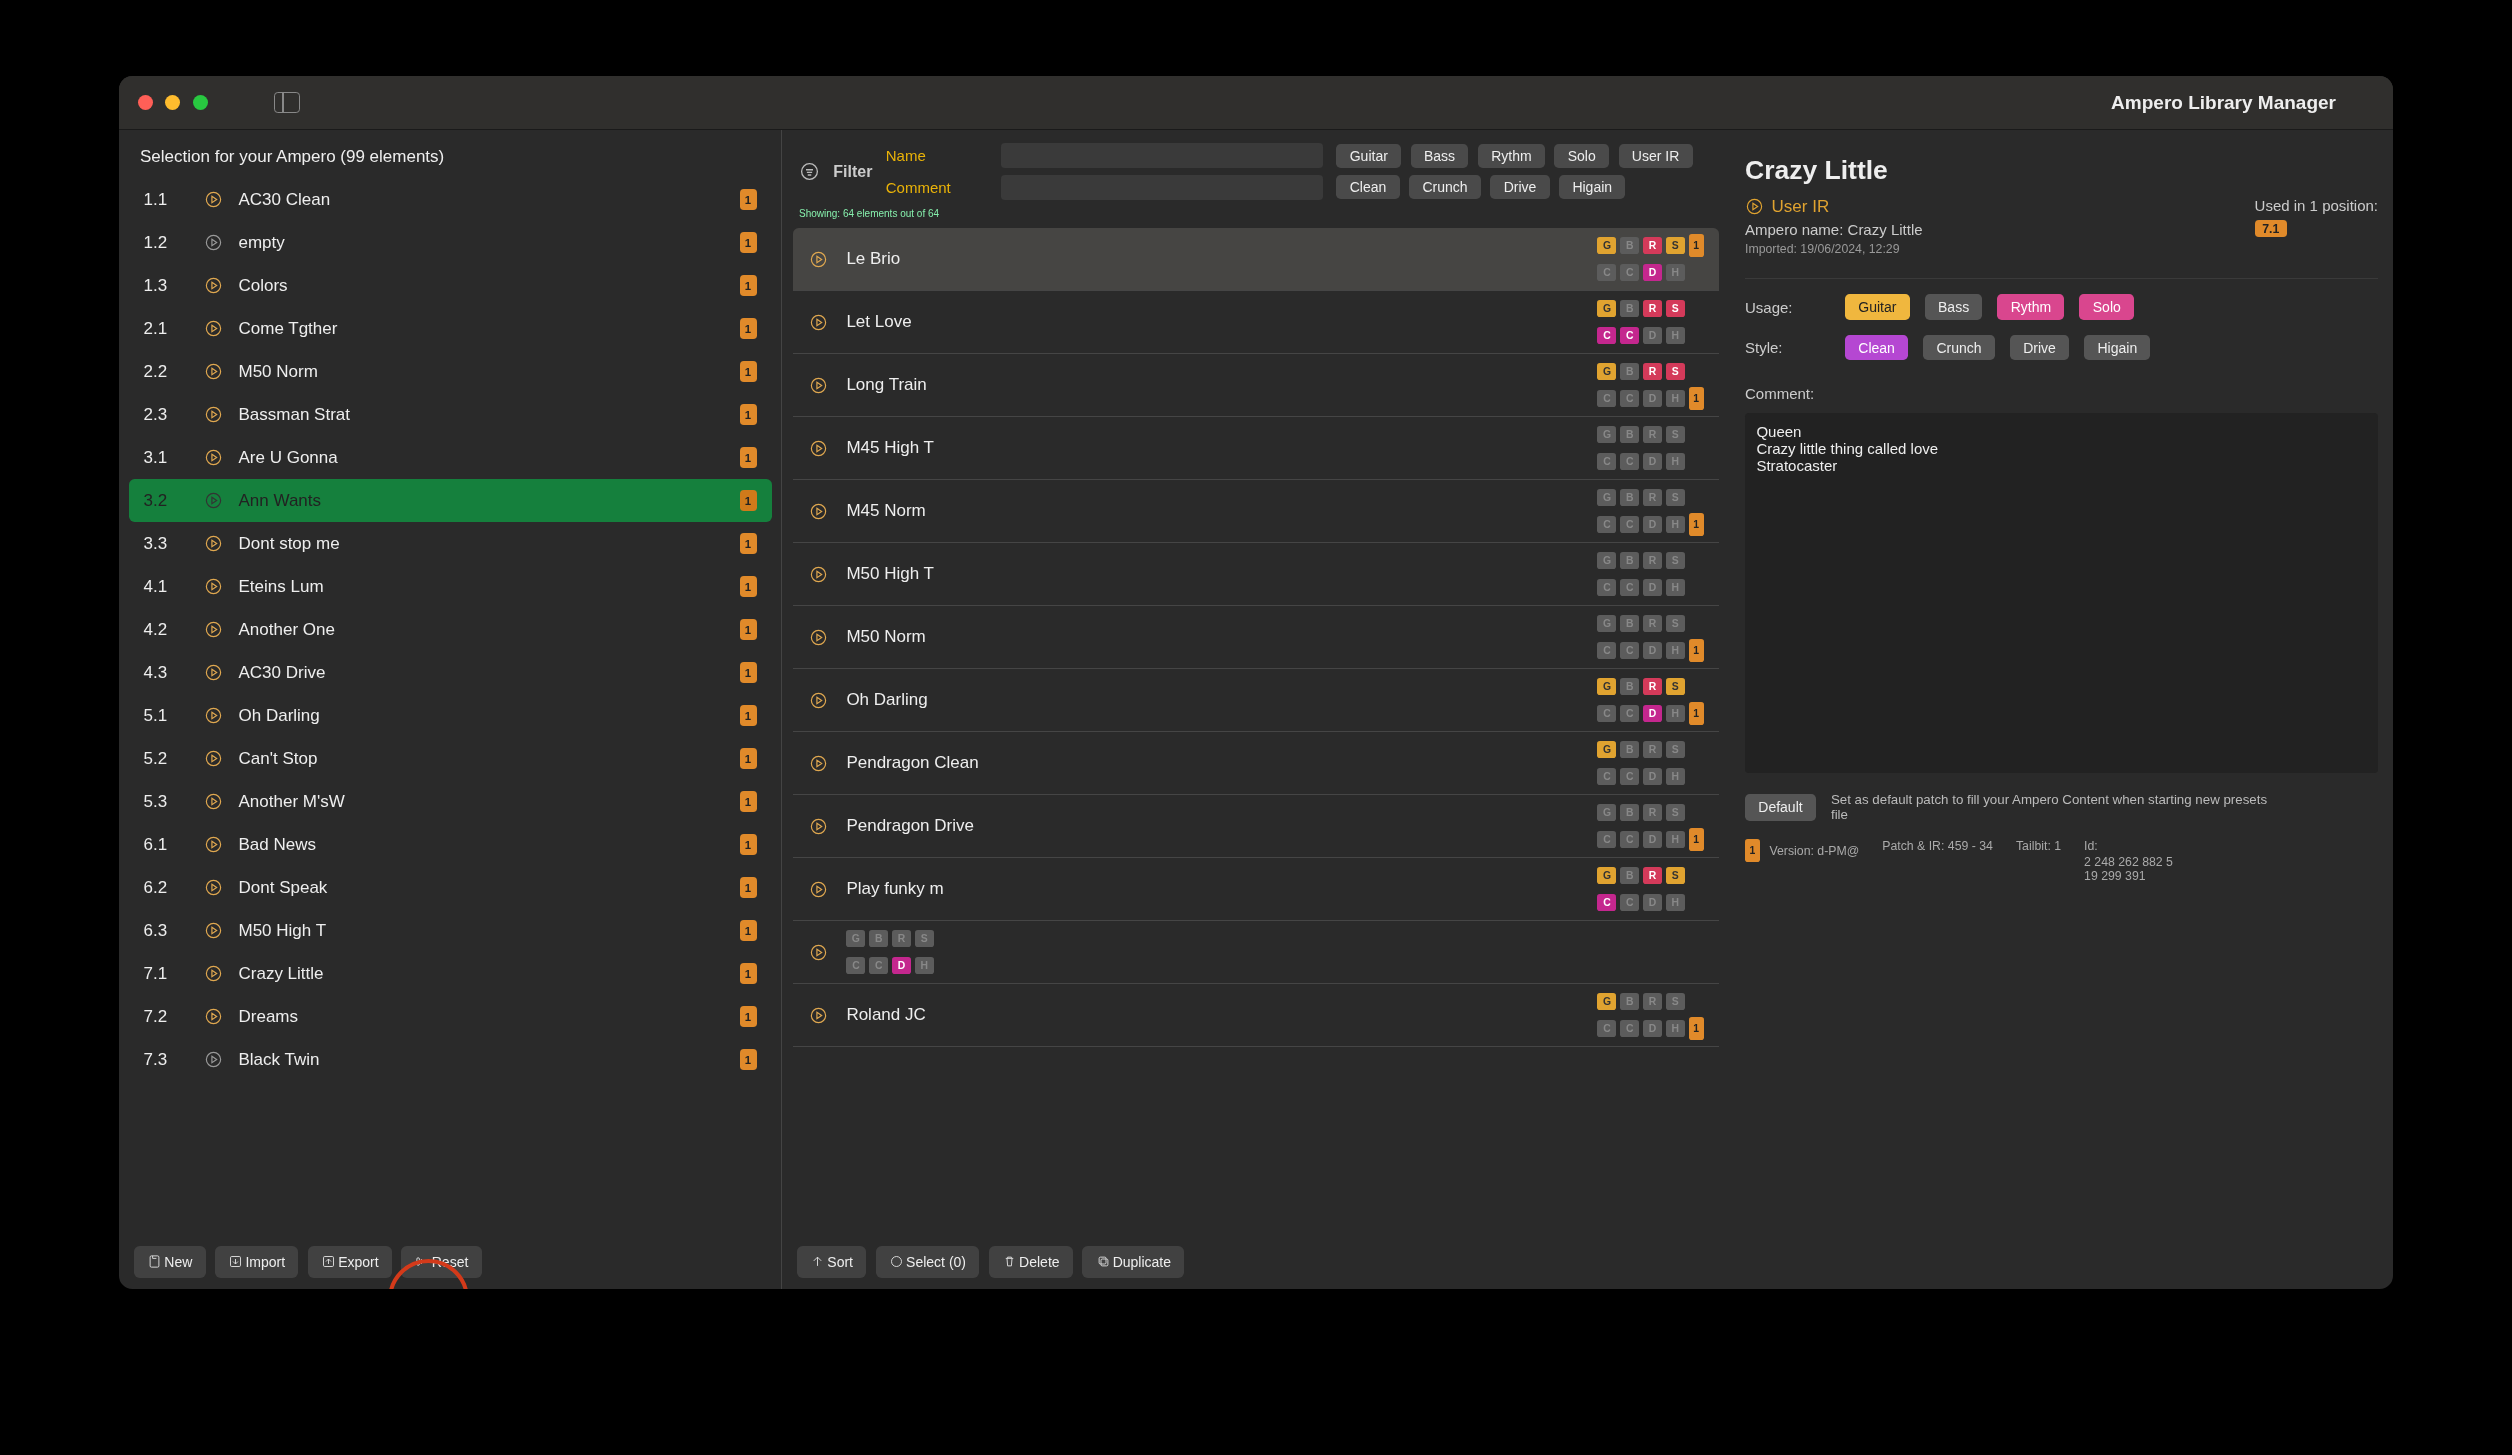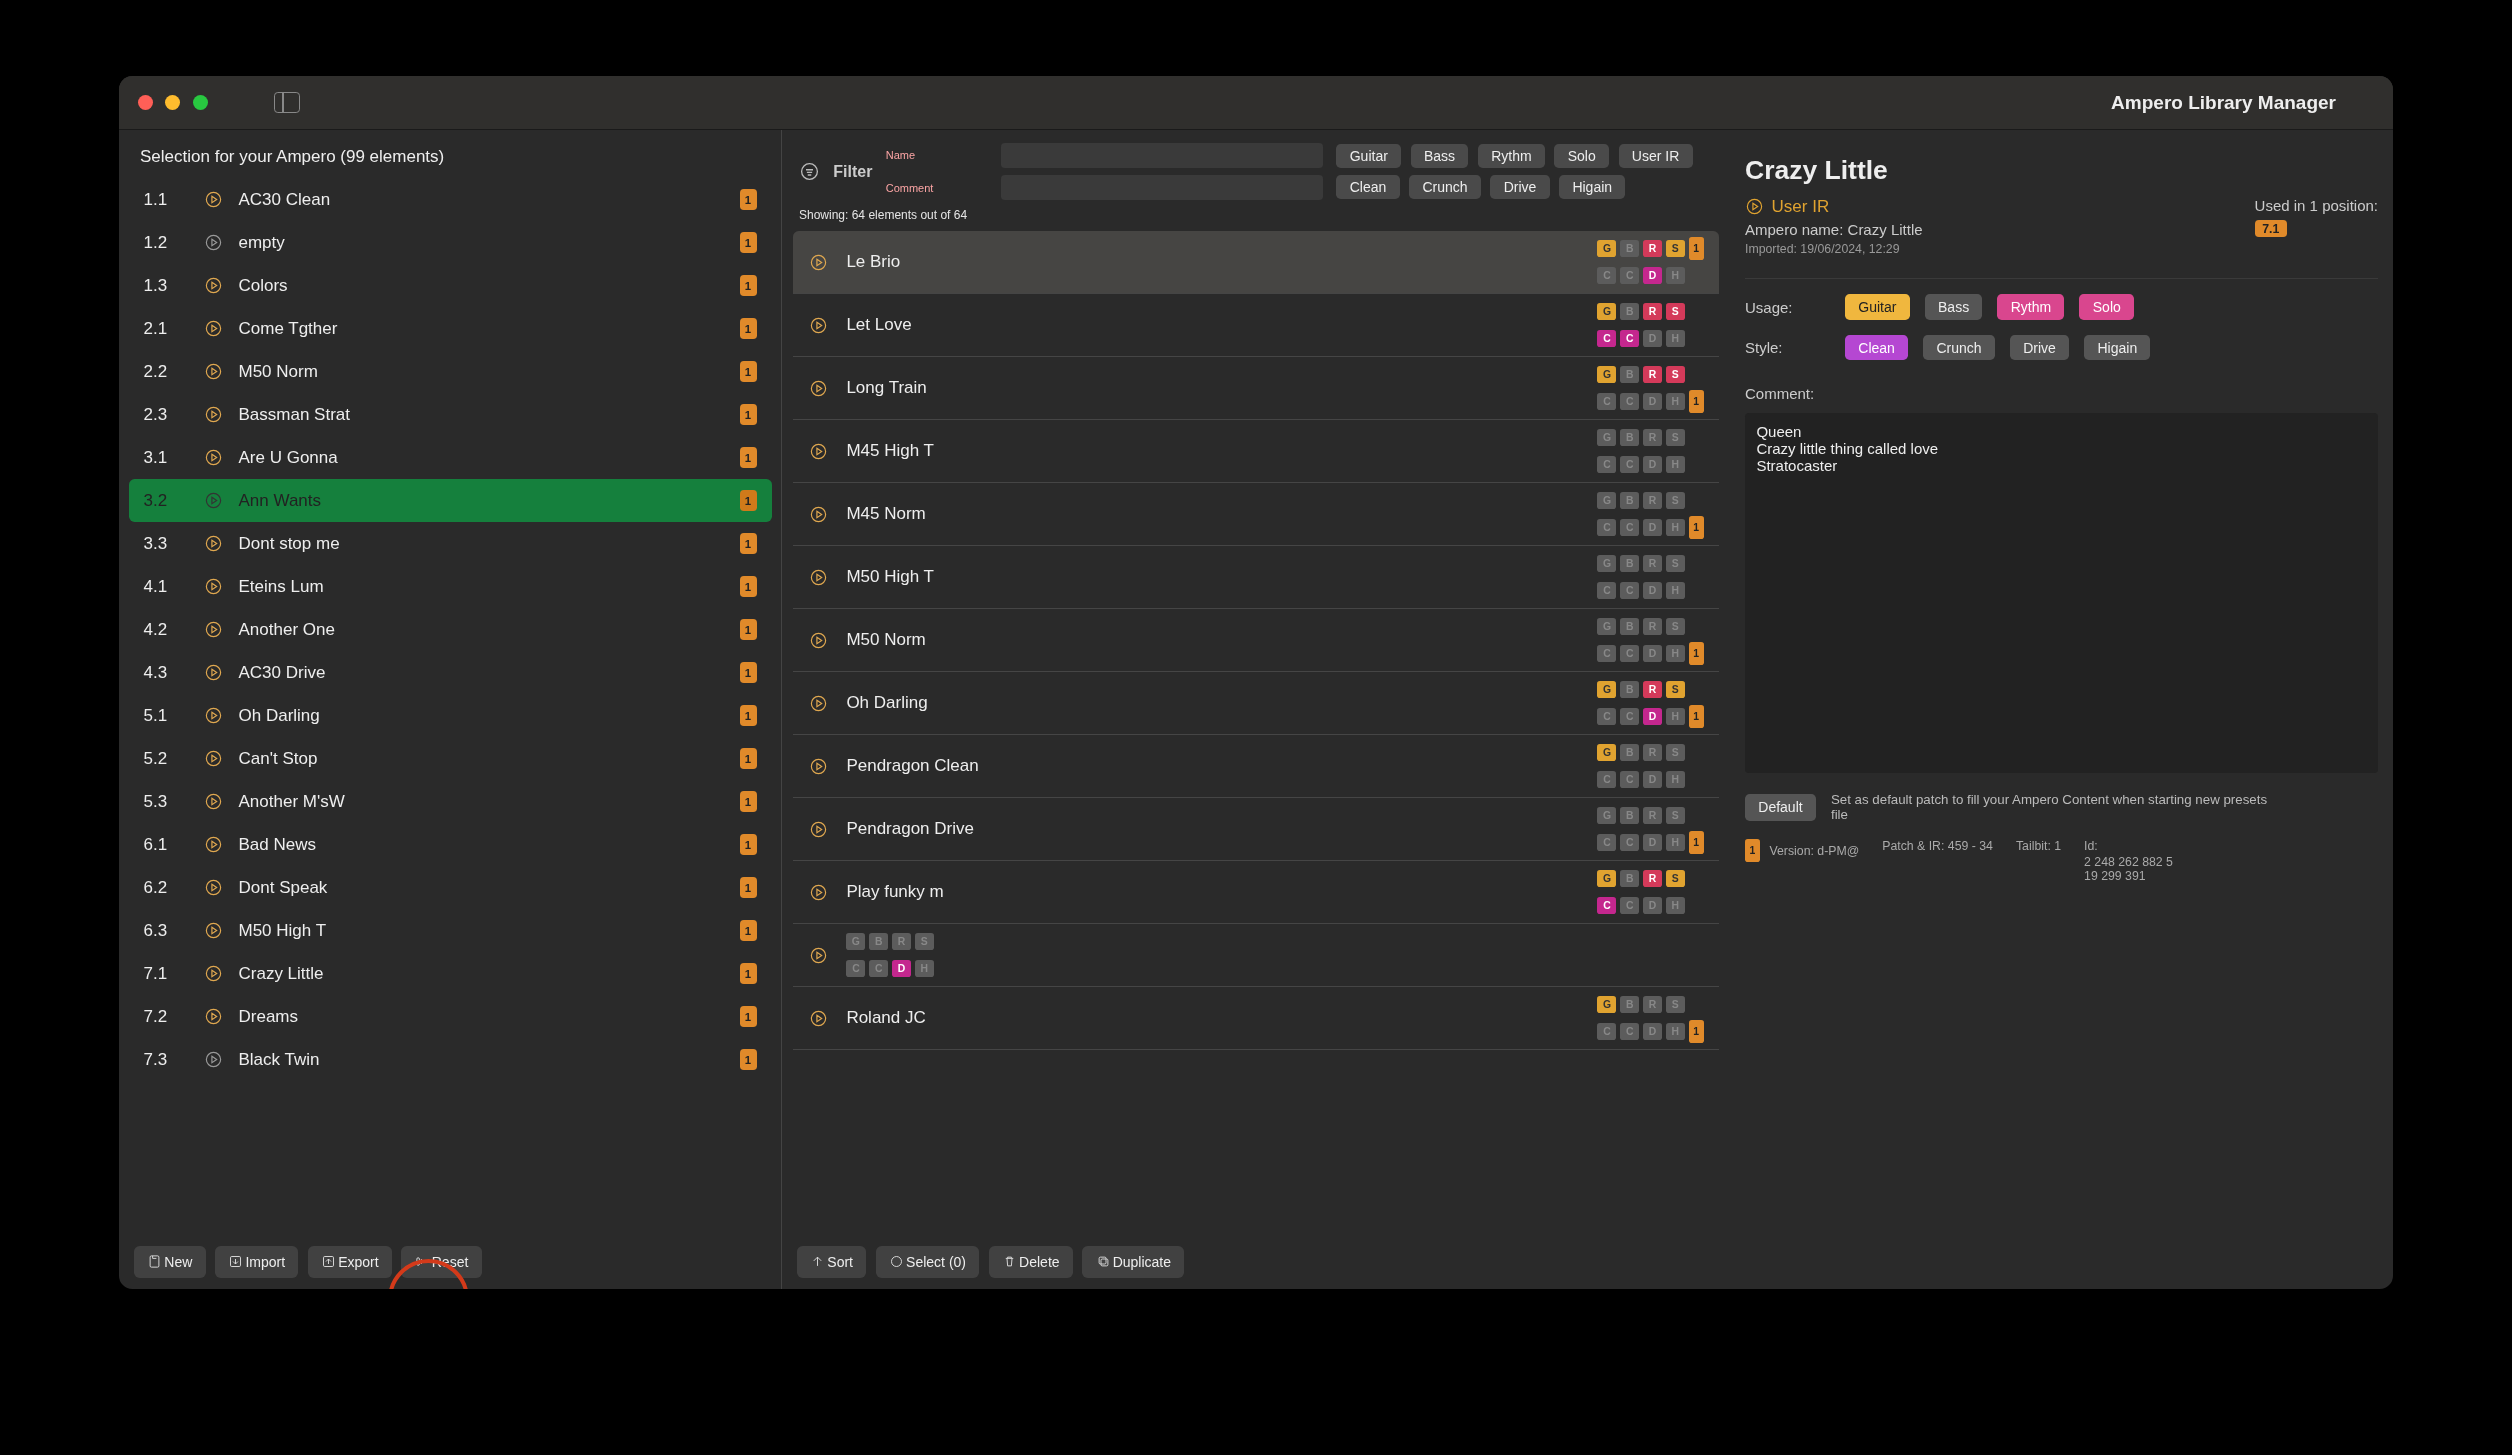--- a/index.html
+++ b/index.html
@@ -84,30 +84,30 @@
   margin-left: -13.3px; margin-top: -19px; pointer-events:none;
 }
 .reset-wrap { position: relative; }
 
 .filter-bar {
   display: flex; align-items:center; gap: 13.3px; padding: 13.3px 17px 5.7px;
 }
 .filter-label { color:#ccc; font-size:16px; font-weight:600; }
 .field-col { display:flex; flex-direction:column; gap:7.6px; }
 .field-row { display:flex; align-items:center; gap:11.4px; }
-.field-lab { width: 104px; font-size:11px; color:#fca5a5; }
+.field-lab { width: 104px; font-size:15px; color:#eab308; }
 .field-input { background:#3a3a3a; border:none; border-radius:3.8px; height:24.6px; width: 322px; color:#eee; padding:0 7.6px; font-size:13.3px; }
 .tag-col { display:flex; flex-direction:column; gap:7.6px; }
 .tag-row { display:flex; gap:9.5px; }
 .tag {
   background:#4a4a4a; color:#eee; font-size:14px; padding:3.8px 13.3px; border-radius:4.7px; cursor:pointer;
 }
 .filter-ico { width:21px; height:21px; }
 .filter-ico svg { stroke:#bbb; fill:none; stroke-width:1.5; }
-.showing { padding: 1.9px 17px 9.5px; font-size:12px; color:#e5e5e5; }
+.showing { padding: 1.9px 17px 9.5px; font-size:10px; color:#86efac; }
 
 .mid-list { flex:1; overflow:hidden; padding: 0 11.4px; }
 .mid-row {
   height: 63px; border-bottom: 0.9px solid #454545; padding: 0 15px;
   display:flex; align-items:center; gap: 17px;
 }
 .mid-row.selected { background: #464543; border-radius:5.7px 5.7px 0 0; }
 .mid-row .mname { flex:1; font-size:17px; color:#eee; }
 .mid-row .badges { display:flex; flex-direction:column; gap:3.8px; align-items:flex-end; }
 .mid-row .badges .brow { display:flex; gap:3.8px; align-items:center; }

